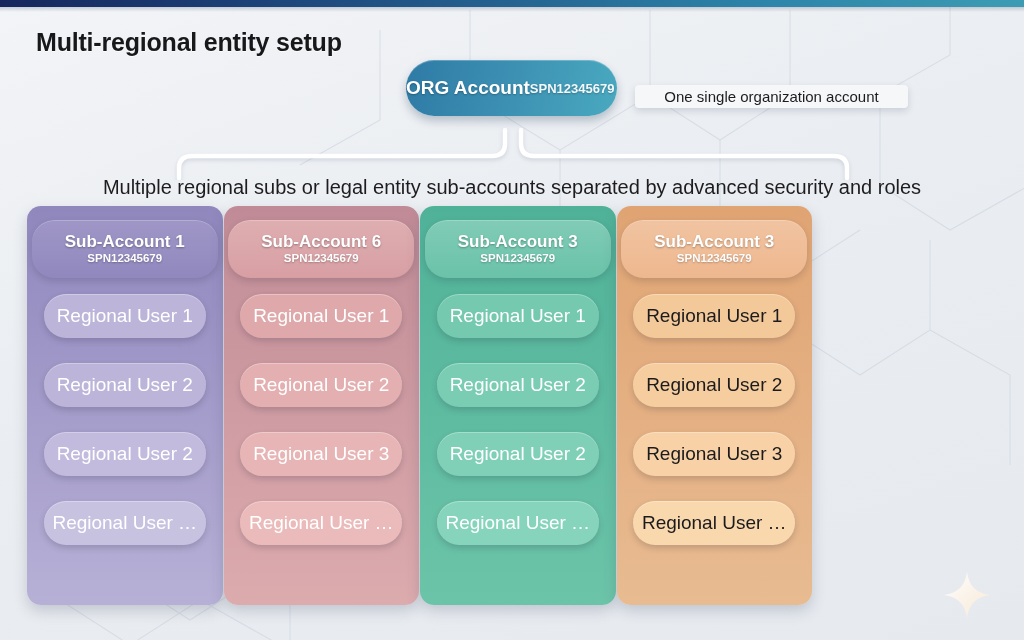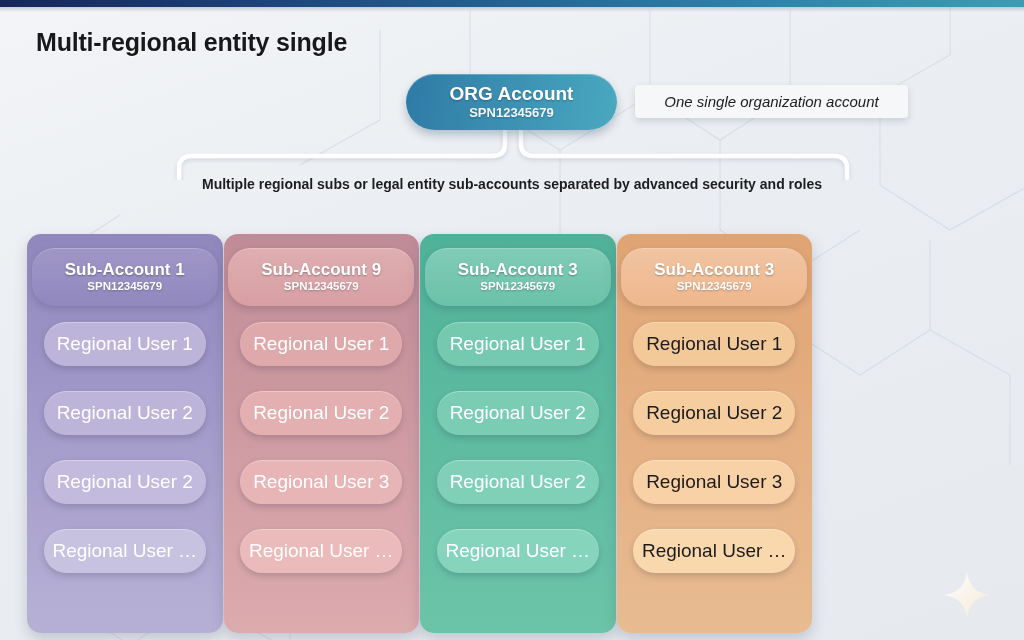--- a/index.html
+++ b/index.html
@@ -34,61 +34,60 @@
   
   #title{
     position:absolute; left:36px; top:28px;
     font-size:25px; font-weight:bold; color:#17181a;
     letter-spacing:-.2px; z-index:5;
     text-shadow:0 1px 0 rgba(255,255,255,.7);
   }
 
   
   #org-node{
-    position:absolute; left:406px; top:74px; width:211px; height:56px;
+    position:absolute; left:406px; top:60px; width:211px; height:56px;
     border-radius:28px;
     background:linear-gradient(100deg,#2e7ba6 0%,#3a8cb0 40%,#49a9c0 100%);
     box-shadow:0 5px 10px rgba(30,60,90,.28), inset 0 1px 0 rgba(255,255,255,.25);
-    display:flex; flex-direction:column; align-items:center; justify-content:center;
+    display:flex; flex-direction:row; align-items:center; 
     z-index:5;
   }
   #org-title{
     color:#fff; font-size:19px; font-weight:bold; line-height:1.05;
     text-shadow:0 1px 2px rgba(0,0,0,.28);
   }
   #org-sub{
     color:#f2f8fb; font-size:13px; font-weight:bold; line-height:1.2; margin-top:1px;
     text-shadow:0 1px 2px rgba(0,0,0,.25);
   }
 
   
   #callout{
-    position:absolute; left:635px; top:85px; width:273px; height:33px;
+    position:absolute; left:635px; top:85px; width:273px; height:23px;
     background:#f6f7f9; border-radius:4px;
     box-shadow:0 3px 7px rgba(40,60,90,.17);
     display:flex; align-items:center; justify-content:center;
     z-index:5;
-    font-style:italic;
   }
   #callout-text{ font-size:15px; color:#1d1d1f; }
 
   
   #bracket{ position:absolute; left:0; top:128px; width:1024px; height:52px; z-index:4; }
 
   
   #caption{
     position:absolute; left:0; top:176px; width:1024px; text-align:center;
-    font-size:14px; color:#1d1d1f; z-index:5;font-weight:bold;
+    font-size:20px; color:#1d1d1f; z-index:5;
   }
 
   
   #columns{
     position:absolute; left:27px; top:206px;
     width:785px; height:399px;
-    display:flex; gap:1px; z-index:3;margin-top:28px;
+    display:flex; gap:1px; z-index:3;
   }
   .col{
     width:231px; height:399px;
     border-radius:14px;
     padding-top:14px;
     display:flex; flex-direction:column; align-items:center;
     box-shadow:0 6px 14px rgba(60,70,95,.22);
     position:relative;
   }
   .col-head{
@@ -139,21 +138,21 @@
       <path d="M200,600 L280,645"></path>
       <path d="M290,560 L290,645"></path>
       <path d="M380,30 L380,120"></path>
       <path d="M380,120 L300,165"></path>
     </g>
   </svg>
 
   <div id="topbar"></div>
   <div id="topbar-shadow"></div>
 
-  <div id="title">Multi-regional entity single</div>
+  <div id="title">Multi-regional entity setup</div>
 
   <div id="org-node">
     <div id="org-title">ORG Account</div>
     <div id="org-sub">SPN12345679</div>
   </div>
 
   <div id="callout">
     <span id="callout-text">One single organization account</span>
   </div>
 
@@ -174,21 +173,21 @@
         <div class="col-head-sub">SPN12345679</div>
       </div>
       <div class="user" style="background:#bcb5d9;color:#ffffff">Regional User 1</div>
       <div class="user" style="background:#bcb5d9;color:#ffffff">Regional User 2</div>
       <div class="user" style="background:#c2bbdd;color:#ffffff">Regional User 2</div>
       <div class="user" style="background:#c8c2e1;color:#ffffff">Regional User …</div>
     </div>
 
     <div class="col" style="background:linear-gradient(180deg,#c08b96 0%,#dcabae 100%)">
       <div class="col-head" style="background:linear-gradient(180deg,rgba(255,255,255,.20),rgba(255,255,255,.05)),#d69a9e">
-        <div class="col-head-title">Sub-Account 9</div>
+        <div class="col-head-title">Sub-Account 6</div>
         <div class="col-head-sub">SPN12345679</div>
       </div>
       <div class="user" style="background:#dfa9ab;color:#ffffff">Regional User 1</div>
       <div class="user" style="background:#e3afb0;color:#ffffff">Regional User 2</div>
       <div class="user" style="background:#e7b5b5;color:#ffffff">Regional User 3</div>
       <div class="user" style="background:#eabbba;color:#ffffff">Regional User …</div>
     </div>
 
     <div class="col" style="background:linear-gradient(180deg,#4fb298 0%,#6cc4a8 100%)">
       <div class="col-head" style="background:linear-gradient(180deg,rgba(255,255,255,.20),rgba(255,255,255,.05)),#62bfa4">

